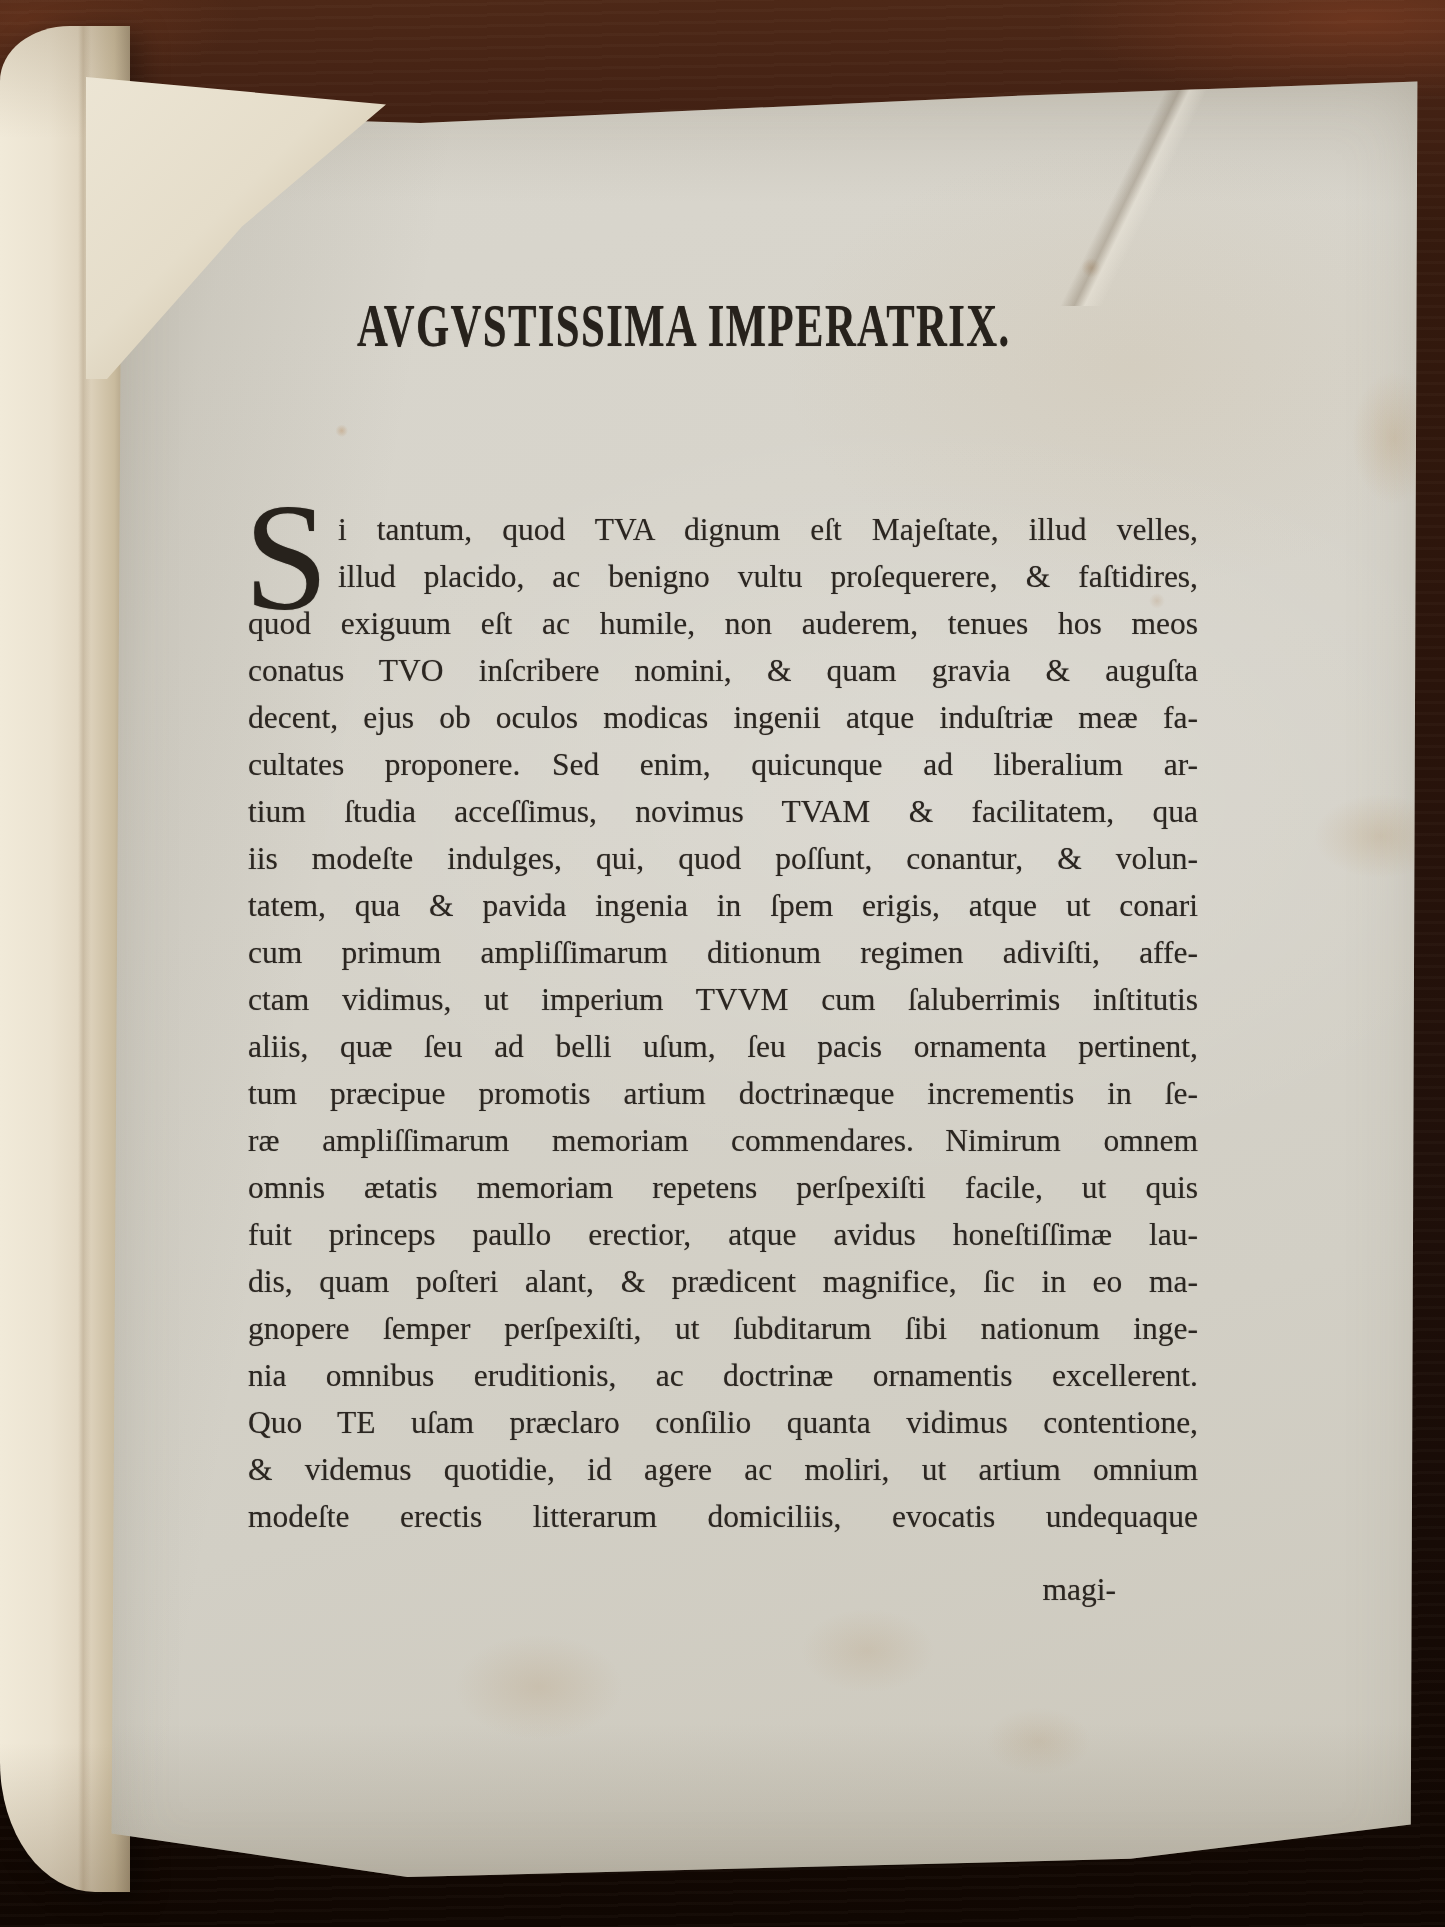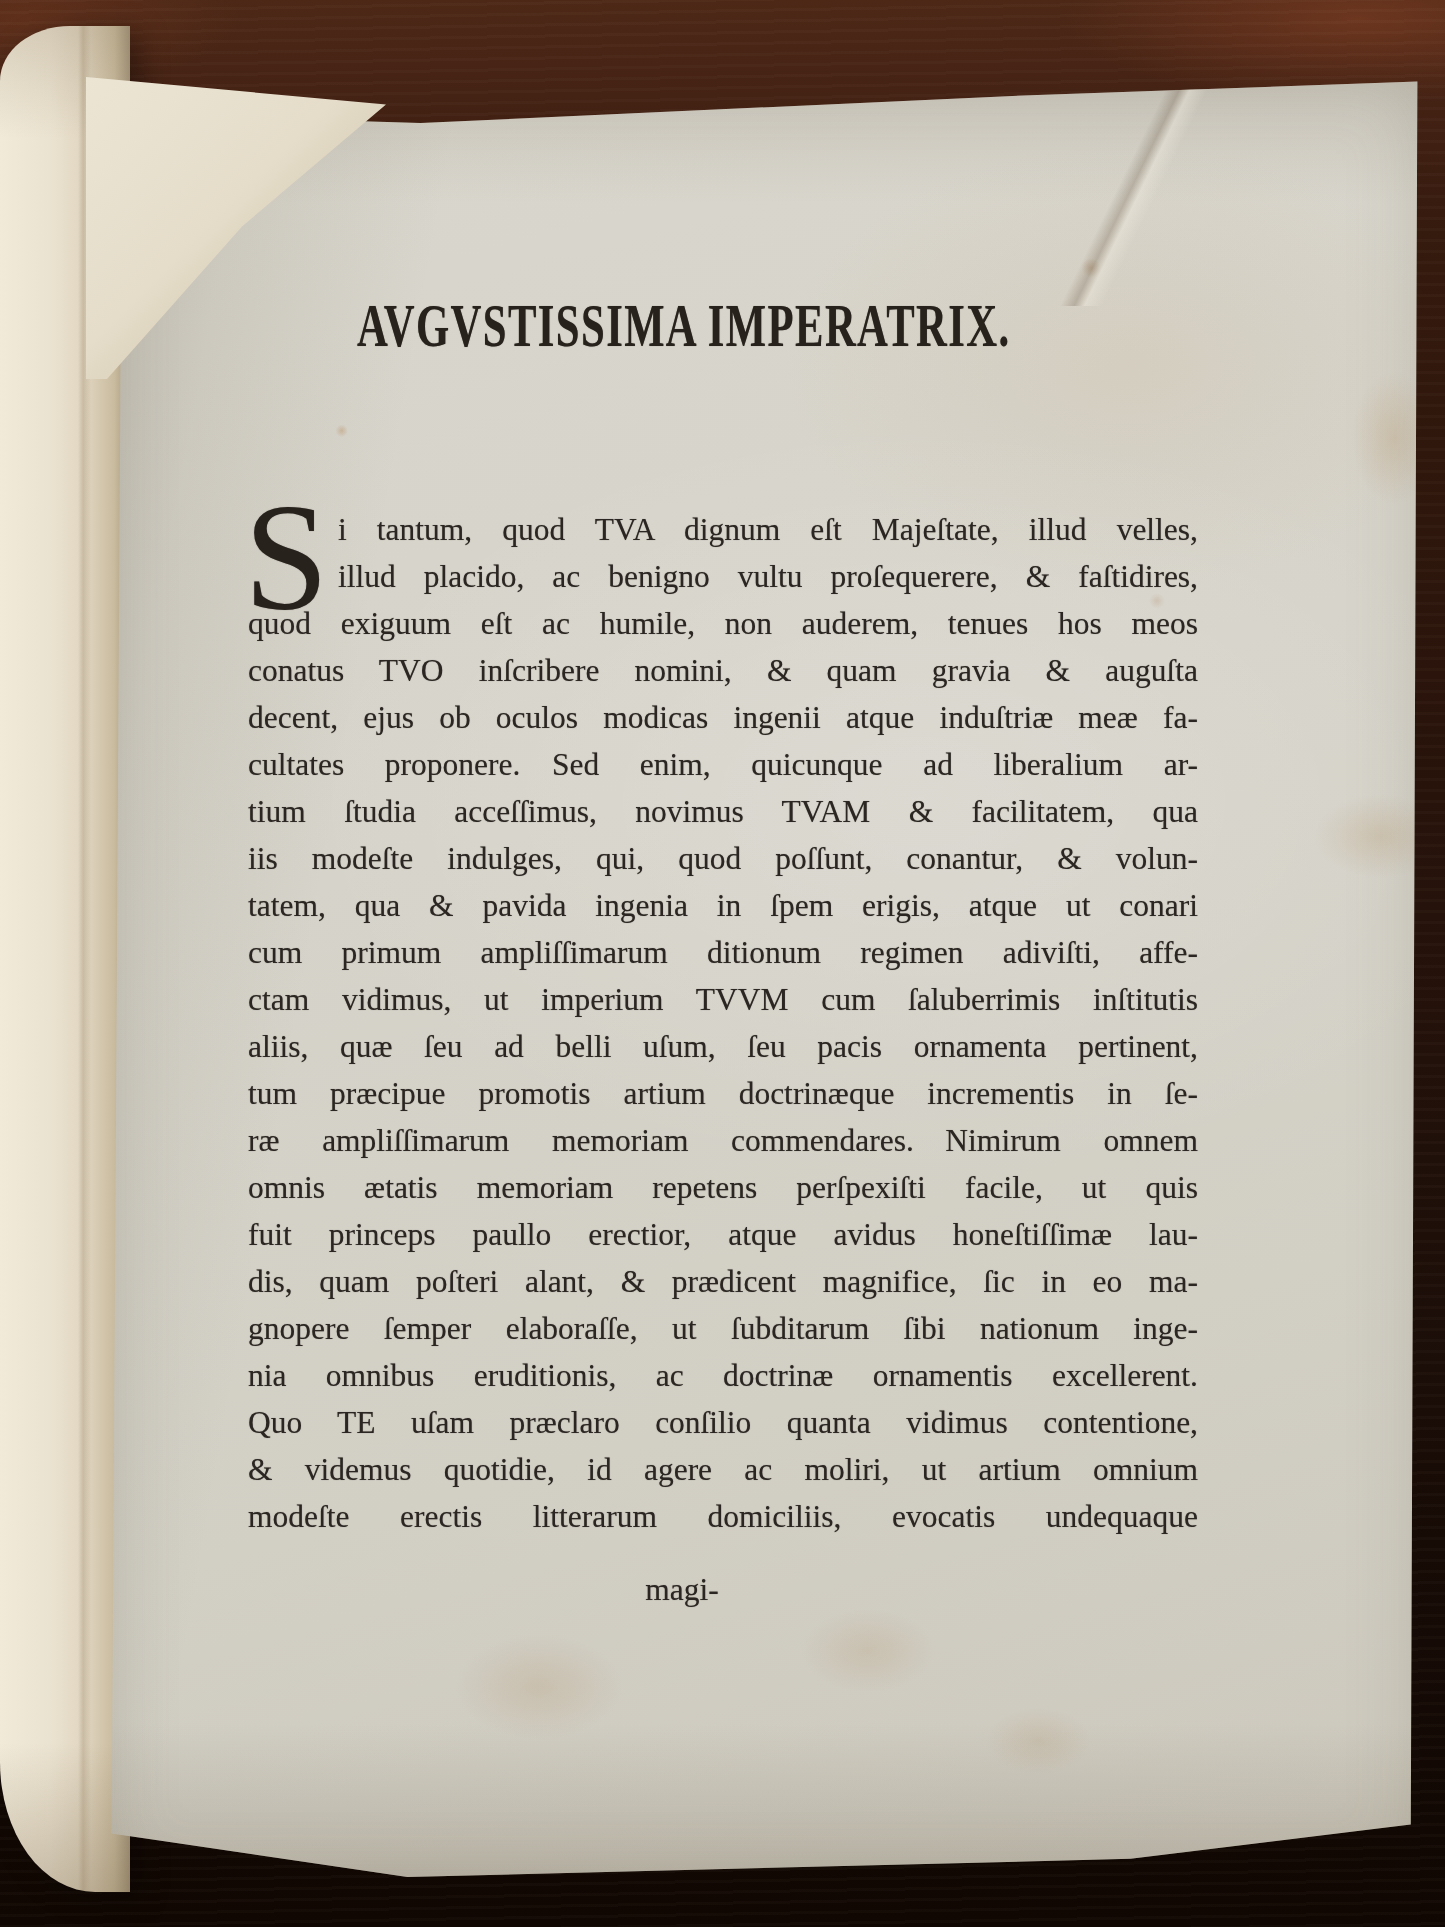--- a/index.html
+++ b/index.html
@@ -69,21 +69,21 @@
   .body-text{
     margin-top:143px;font-size:31.5px;line-height:47px;word-spacing:2px;
     text-shadow:0 0 1px rgba(43,38,33,.45);
   }
   .line{text-align:justify;text-align-last:justify;white-space:nowrap;}
   .dropcap{
     float:left;width:82px;height:88px;margin:4px 12px 0 -4px;
     font-size:152px;line-height:96px;font-weight:400;color:#27221c;
     text-shadow:0 0 1px rgba(39,34,28,.5);
   }
-  .catchword{margin-top:26px;text-align:center;padding-right:82px;}
+  .catchword{margin-top:26px;text-align:right;padding-right:82px;}
 </style>
 </head>
 <body>
 
 <div class="photo">
   <div class="edges"></div>
   <div class="page">
     <div class="crease"></div>
     <div class="text-block">
       <div class="title">AVGVSTISSIMA IMPERATRIX.</div>
@@ -99,21 +99,21 @@
         <div class="line">iis modeſte indulges, qui, quod poſſunt, conantur, &amp; volun-</div>
         <div class="line">tatem, qua &amp; pavida ingenia in ſpem erigis, atque ut conari</div>
         <div class="line">cum primum ampliſſimarum ditionum regimen adiviſti, affe-</div>
         <div class="line">ctam vidimus, ut imperium TVVM cum ſaluberrimis inſtitutis</div>
         <div class="line">aliis, quæ ſeu ad belli uſum, ſeu pacis ornamenta pertinent,</div>
         <div class="line">tum præcipue promotis artium doctrinæque incrementis in ſe-</div>
         <div class="line">ræ ampliſſimarum memoriam commendares. Nimirum omnem</div>
         <div class="line">omnis ætatis memoriam repetens perſpexiſti facile, ut quis</div>
         <div class="line">fuit princeps paullo erectior, atque avidus honeſtiſſimæ lau-</div>
         <div class="line">dis, quam poſteri alant, &amp; prædicent magnifice, ſic in eo ma-</div>
-        <div class="line">gnopere ſemper elaboraſſe, ut ſubditarum ſibi nationum inge-</div>
+        <div class="line">gnopere ſemper perſpexiſti, ut ſubditarum ſibi nationum inge-</div>
         <div class="line">nia omnibus eruditionis, ac doctrinæ ornamentis excellerent.</div>
         <div class="line">Quo TE uſam præclaro conſilio quanta vidimus contentione,</div>
         <div class="line">&amp; videmus quotidie, id agere ac moliri, ut artium omnium</div>
         <div class="line">modeſte erectis litterarum domiciliis, evocatis undequaque</div>
         <div class="catchword">magi-</div>
       </div>
     </div>
   </div>
   <div class="curl"></div>
 </div>

